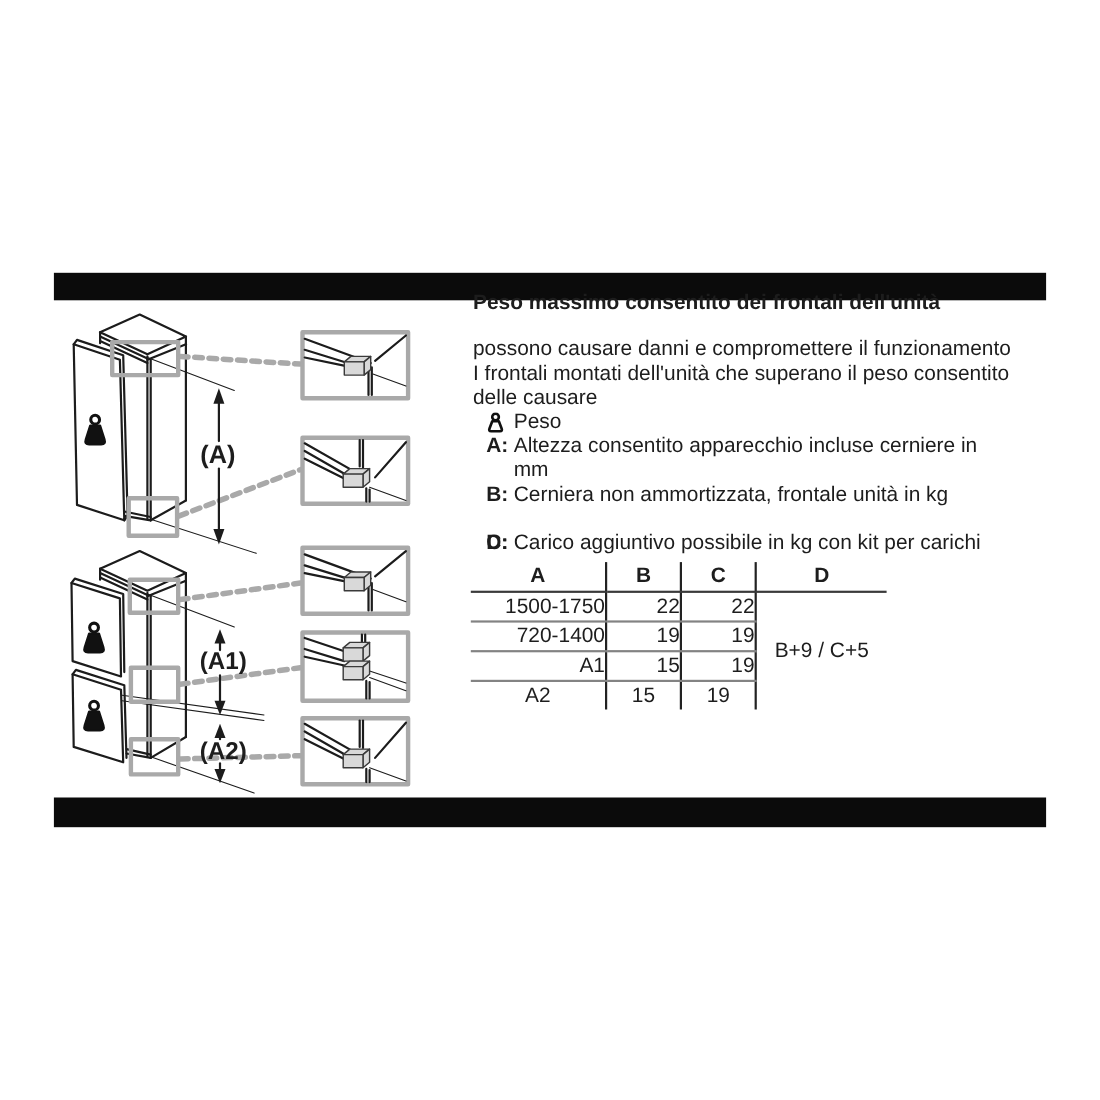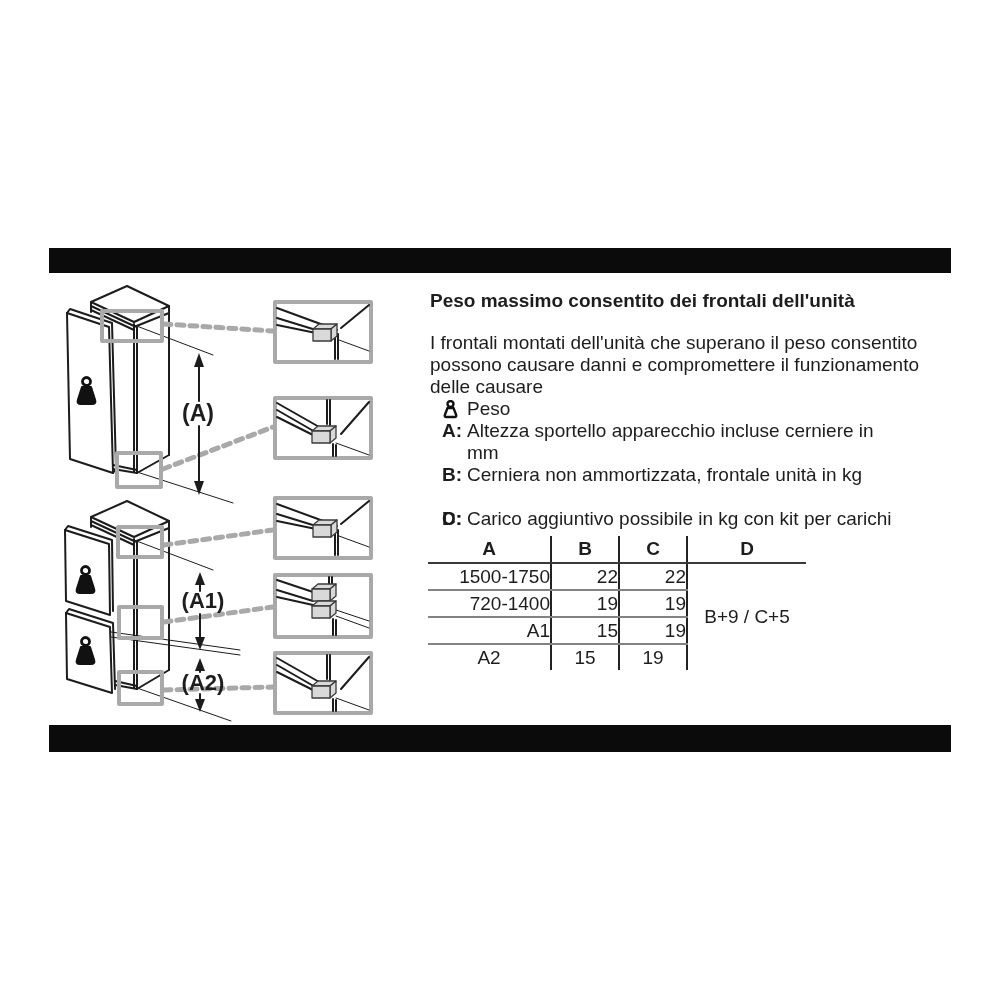--- a/index.html
+++ b/index.html
@@ -2,21 +2,21 @@
 <html><head>
 <meta charset="utf-8">
 <style>
   html,body{margin:0;padding:0;background:#ffffff;}
   .page{position:relative;width:1000px;height:1000px;background:#ffffff;overflow:hidden;
         font-family:"Liberation Sans",sans-serif;color:#1d1d1d;}
   .bar{position:absolute;left:49px;width:902px;background:#0b0b0b;}
   .bar.top{top:248px;height:25px;}
   .bar.bottom{top:725px;height:27px;}
   .diagrams{position:absolute;left:49px;top:273px;width:381px;height:452px;}
-  .rightcol{position:absolute;left:430px;top:290px;width:516px;font-size:19px;line-height:22px;}
+  .rightcol{position:absolute;left:430px;top:265px;width:516px;font-size:19px;line-height:22px;}
   .title{font-weight:bold;white-space:nowrap;margin:0 0 20px 0;}
   .intro div{white-space:nowrap;}
   .legend{margin:0;}
   .li{position:relative;padding-left:25px;margin-left:12px;}
   .li .lab{position:absolute;left:0;top:0;font-weight:bold;}
   .li.gap{margin-bottom:22px;}
   .li .licon{position:absolute;left:0;top:2px;width:17px;height:19px;}
   .ltext div{white-space:nowrap;}
   table.spec{border-collapse:collapse;margin:6px 0 0 -2px;table-layout:fixed;}
   table.spec th,table.spec td{padding:0;font-size:19px;text-align:center;font-weight:normal;height:25px;}
@@ -205,39 +205,39 @@
       <line x1="336" y1="700" x2="336" y2="711"></line>
       <line x1="336" y1="698" x2="369" y2="710" stroke-width="1"></line>
       <use href="#hinge" x="312" y="686"></use>
     </g>
   </svg>
 
   <div class="rightcol">
     <div class="title">Peso massimo consentito dei frontali dell'unità</div>
 
     <div class="intro">
+      <div>possono causare danni e compromettere il funzionamento</div>
       <div>I frontali montati dell'unità che superano il peso consentito</div>
-      <div>possono causare danni e compromettere il funzionamento</div>
       <div>delle causare</div>
     </div>
 
     <div class="legend">
       <div class="li">
         <span class="licon">
           <svg viewBox="0 0 17 19" width="17" height="19" fill="none">
             <circle cx="8.5" cy="4" r="3" stroke="#111" stroke-width="2.4"></circle>
             <path d="M5.5,8 L3,14.5 Q2,17 4.5,17 L12.5,17 Q15,17 14,14.5 L11.5,8 Z" stroke="#111" stroke-width="2.4" stroke-linejoin="round"></path>
           </svg>
         </span>
         <span class="ltext">Peso</span>
       </div>
       <div class="li">
         <span class="lab">A:</span>
         <span class="ltext">
-          <div>Altezza sportello apparecchio incluse cerniere in</div>
+          <div>Altezza consentito apparecchio incluse cerniere in</div>
           <div>mm</div>
         </span>
       </div>
       <div class="li gap">
         <span class="lab">B:</span>
         <span class="ltext">Cerniera non ammortizzata, frontale unità in kg</span>
       </div>
       <div class="li gap">
         <span class="lab">C:</span>
       </div>

